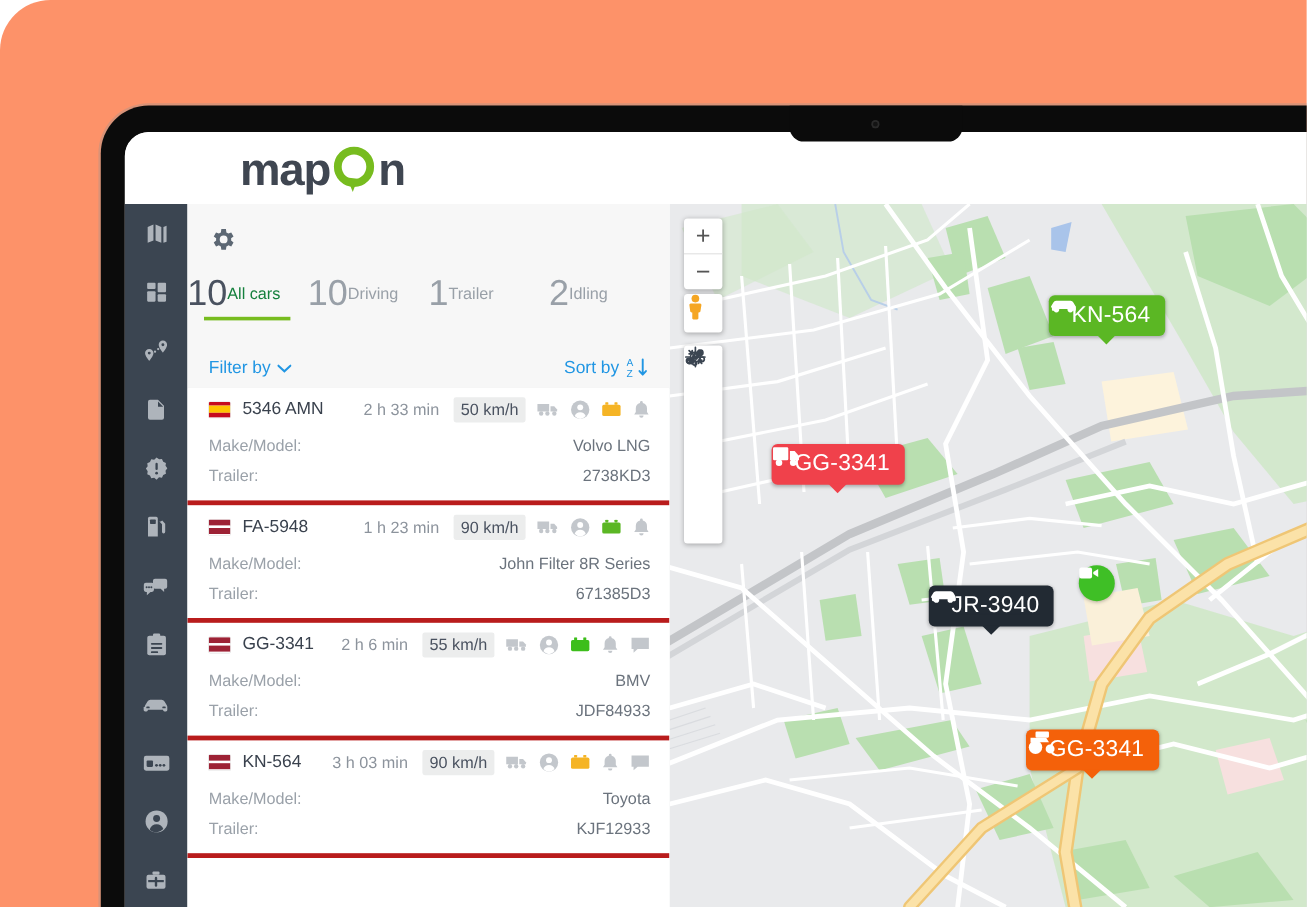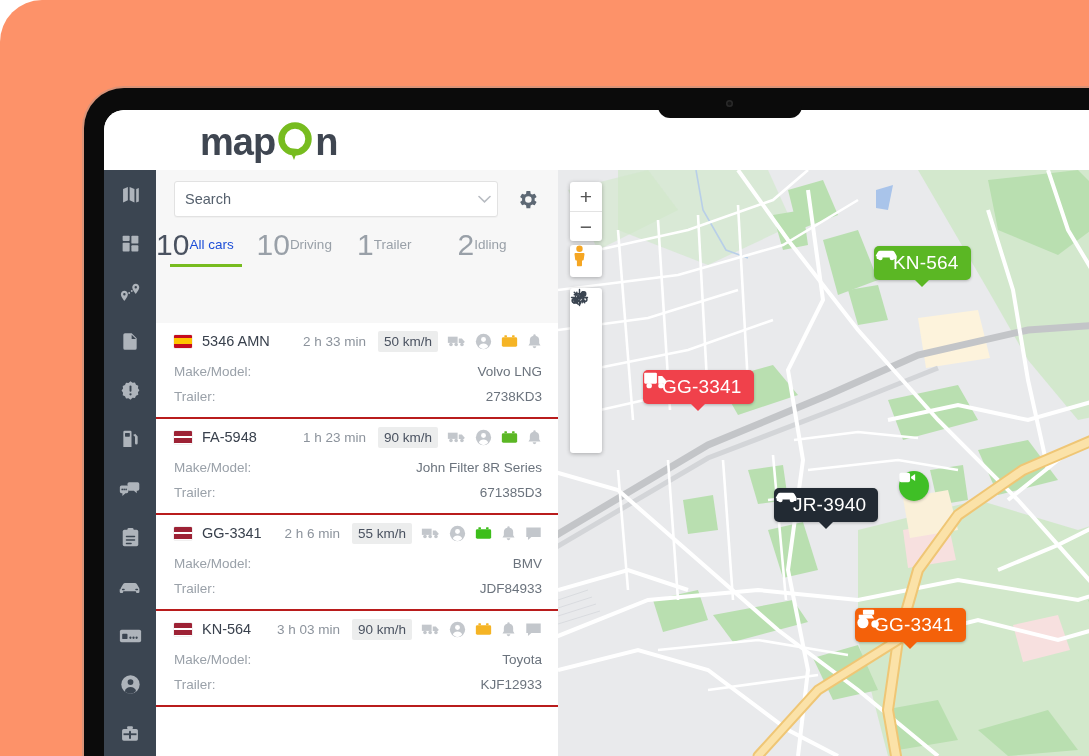--- a/index.html
+++ b/index.html
@@ -106,42 +106,42 @@
     position:absolute;left:0;top:58px;width:402px;height:58px;
     display:flex;align-items:flex-start;
   }
   .stat{
     flex:1;display:flex;align-items:center;position:relative;
     cursor:pointer;padding-top:0;
   }
   .stat .num{font-size:30px;line-height:34px;color:#99a0a8;font-weight:400;}
   .stat .lbl{font-size:13.5px;line-height:20px;color:#99a0a8;}
   .stat.active .num{color:#4a5260;}
-  .stat.active .lbl{color:#1d4ed8;}
+  .stat.active .lbl{color:#15803d;}
   .stat.active .underline{
     position:absolute;left:50%;transform:translateX(-50%);
     bottom:-5px;width:72px;height:3px;background:#77BC1F;
   }
 
   
   .filterbar{
     position:absolute;left:0;top:120px;width:402px;height:33px;
     display:flex;align-items:center;justify-content:space-between;
     border-bottom:1px solid #e6e6e6;
   }
   .fl-left{margin-left:18px;display:flex;align-items:center;gap:5px;cursor:pointer;}
   .fl-right{margin-right:18px;display:flex;align-items:center;gap:6px;cursor:pointer;}
   .fl-text{color:#2196e3;font-size:14.5px;}
 
   
   .vlist{
     position:absolute;left:0;top:153px;width:402px;height:433px;
     background:#ffffff;overflow:hidden;
   }
-  .vrow{border-bottom:2px solid #b91c1c;padding:0 0 8px 0;}
+  .vrow{border-bottom:4px solid #b91c1c;padding:0 0 8px 0;}
   .vrow-head{
     display:flex;align-items:center;height:36px;padding:0 16px 0 18px;
   }
   .flag{width:18px;height:13px;flex:0 0 18px;border-radius:1px;overflow:hidden;
         box-shadow:0 0 0 .5px rgba(0,0,0,.12);display:flex;flex-direction:column;}
   .flag i{display:block;width:100%;}
   .plate{margin-left:10px;font-size:14.5px;color:#39414d;white-space:nowrap;}
   .spacer{flex:1;}
   .dur{font-size:13.5px;color:#8c939c;white-space:nowrap;margin-right:12px;}
   .speed{
@@ -320,28 +320,20 @@
               <rect x="8.5" y="2.6" width="7" height="3.4" rx="1.2"></rect>
               <rect x="10.8" y="8" width="2.4" height="10" rx="1.2" fill="#3b4551"></rect>
               <rect x="4.2" y="11.2" width="15.6" height="2.2" fill="#3b4551"></rect>
             </svg>
         </div>
       </div>
 
       <div class="panel">
 
         <div class="searchrow">
-          <div class="searchbox">
-            <input type="text" placeholder="Search" style="">
-            <span class="caret">
-              <svg width="13" height="8" viewBox="0 0 13 8">
-                  <path d="M1 1.5 6.5 6.8 12 1.5" fill="none" stroke="#b8bcc2" stroke-width="1.6" stroke-linecap="round"></path>
-                </svg>
-            </span>
-          </div>
           <span class="gear">
             <svg width="23" height="23" viewBox="0 0 24 24" fill="#5d6874">
                 <path d="M19.4 13a7.8 7.8 0 0 0 0-2l2.1-1.6-2-3.5-2.5 1a7.6 7.6 0 0 0-1.7-1L14.9 3h-4l-.4 2.9c-.6.2-1.2.6-1.7 1l-2.5-1-2 3.5L6.4 11a7.8 7.8 0 0 0 0 2l-2.1 1.6 2 3.5 2.5-1c.5.4 1.1.8 1.7 1l.4 2.9h4l.4-2.9c.6-.2 1.2-.6 1.7-1l2.5 1 2-3.5L19.4 13zM12.9 15.4a3.4 3.4 0 1 1 0-6.8 3.4 3.4 0 0 1 0 6.8z"></path>
               </svg>
           </span>
         </div>
 
         <div class="stats">
             <div class="stat active">
               <span class="num">10</span>
@@ -355,20 +347,36 @@
             <div class="stat">
               <span class="num">1</span>
               <span class="lbl">Trailer</span>
             </div>
             <div class="stat">
               <span class="num">2</span>
               <span class="lbl">Idling</span>
             </div>
           </div>
 
+        <div class="filterbar">
+          <div class="fl-left">
+            <span class="fl-text">Filter by</span>
+            <svg width="12" height="8" viewBox="0 0 12 8">
+                <path d="M1 1.7 6 6.4 11 1.7" fill="none" stroke="#2196e3" stroke-width="1.7" stroke-linecap="round"></path>
+              </svg>
+          </div>
+          <div class="fl-right">
+            <span class="fl-text">Sort by</span>
+            <svg width="18" height="19" viewBox="0 0 18 19" fill="#2196e3">
+              <text x="0" y="8" font-size="8.5" font-family="Liberation Sans, sans-serif" fill="#2196e3">A</text>
+              <text x="0" y="17" font-size="8.5" font-family="Liberation Sans, sans-serif" fill="#2196e3">Z</text>
+              <path d="M13.6 2.5v12.4M10.9 12.2l2.7 3 2.7-3" fill="none" stroke="#2196e3" stroke-width="1.6" stroke-linecap="round" stroke-linejoin="round"></path>
+            </svg>
+          </div>
+        </div>
 
         <div class="vlist">
             <div class="vrow">
               <div class="vrow-head">
                 <span class="flag">
                   <i style="height:25%;background:#C60B1E"></i>
                   <i style="height:50%;background:#FFC400"></i>
                   <i style="height:25%;background:#C60B1E"></i>
                 </span>
                 <span class="plate">5346 AMN</span>

